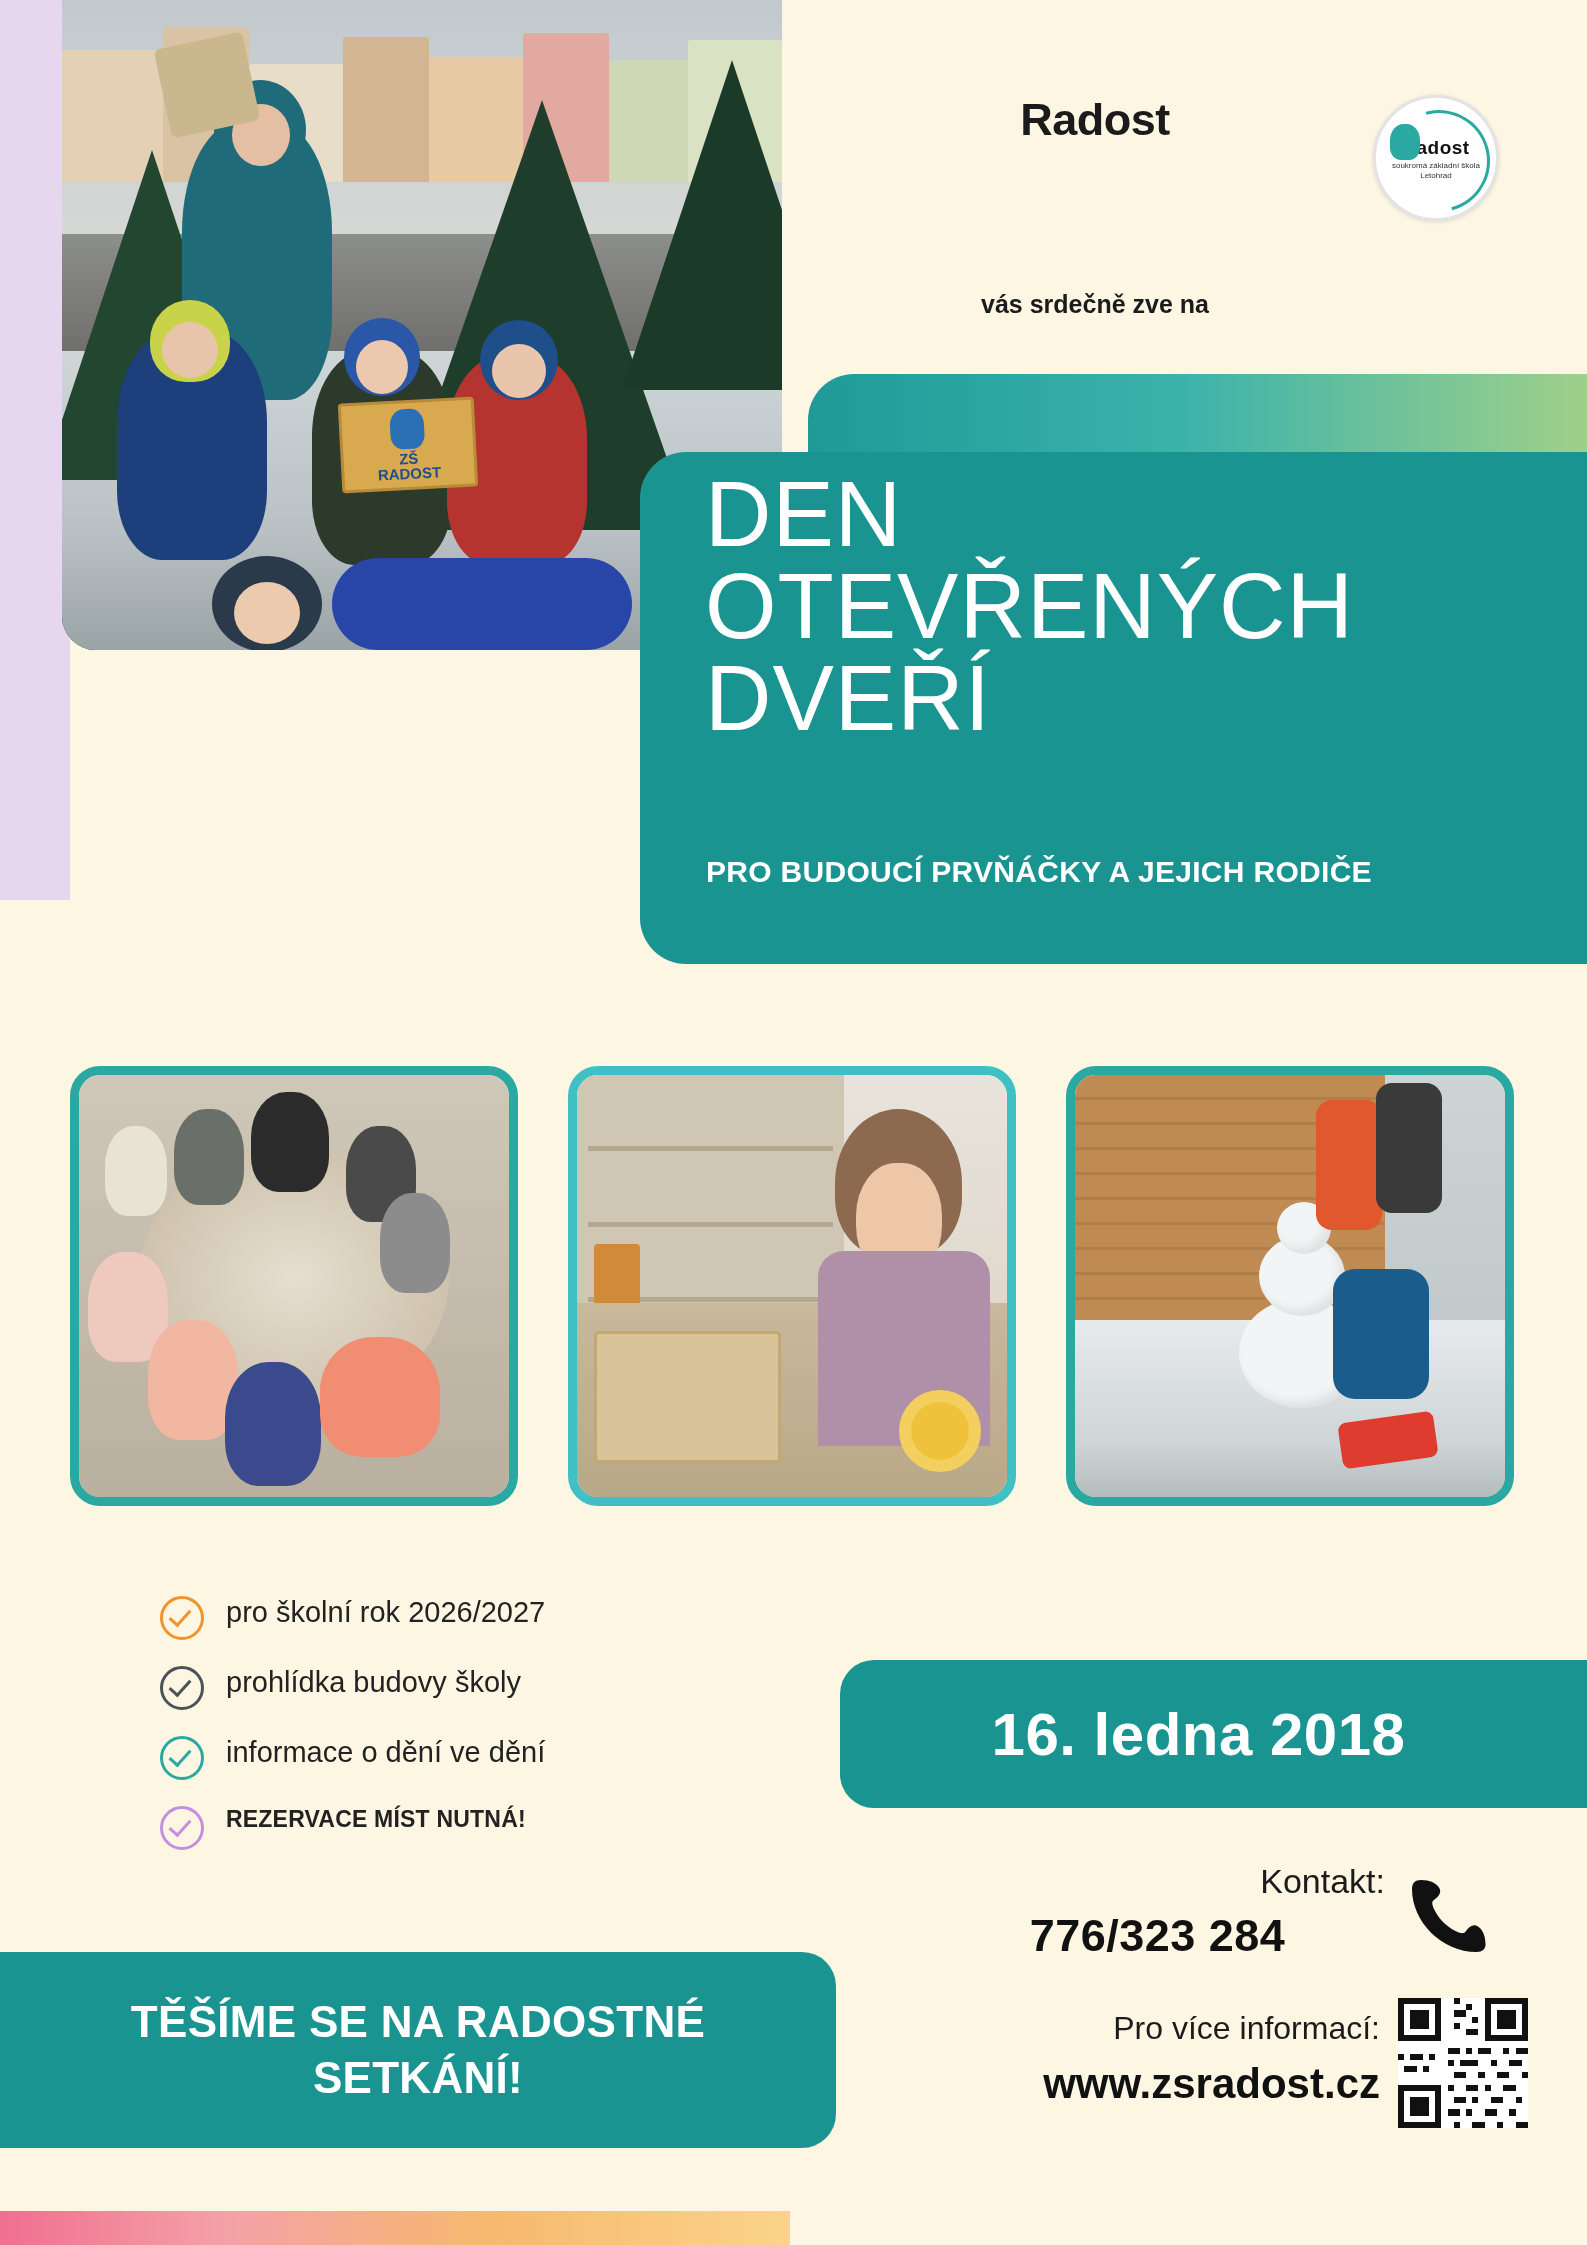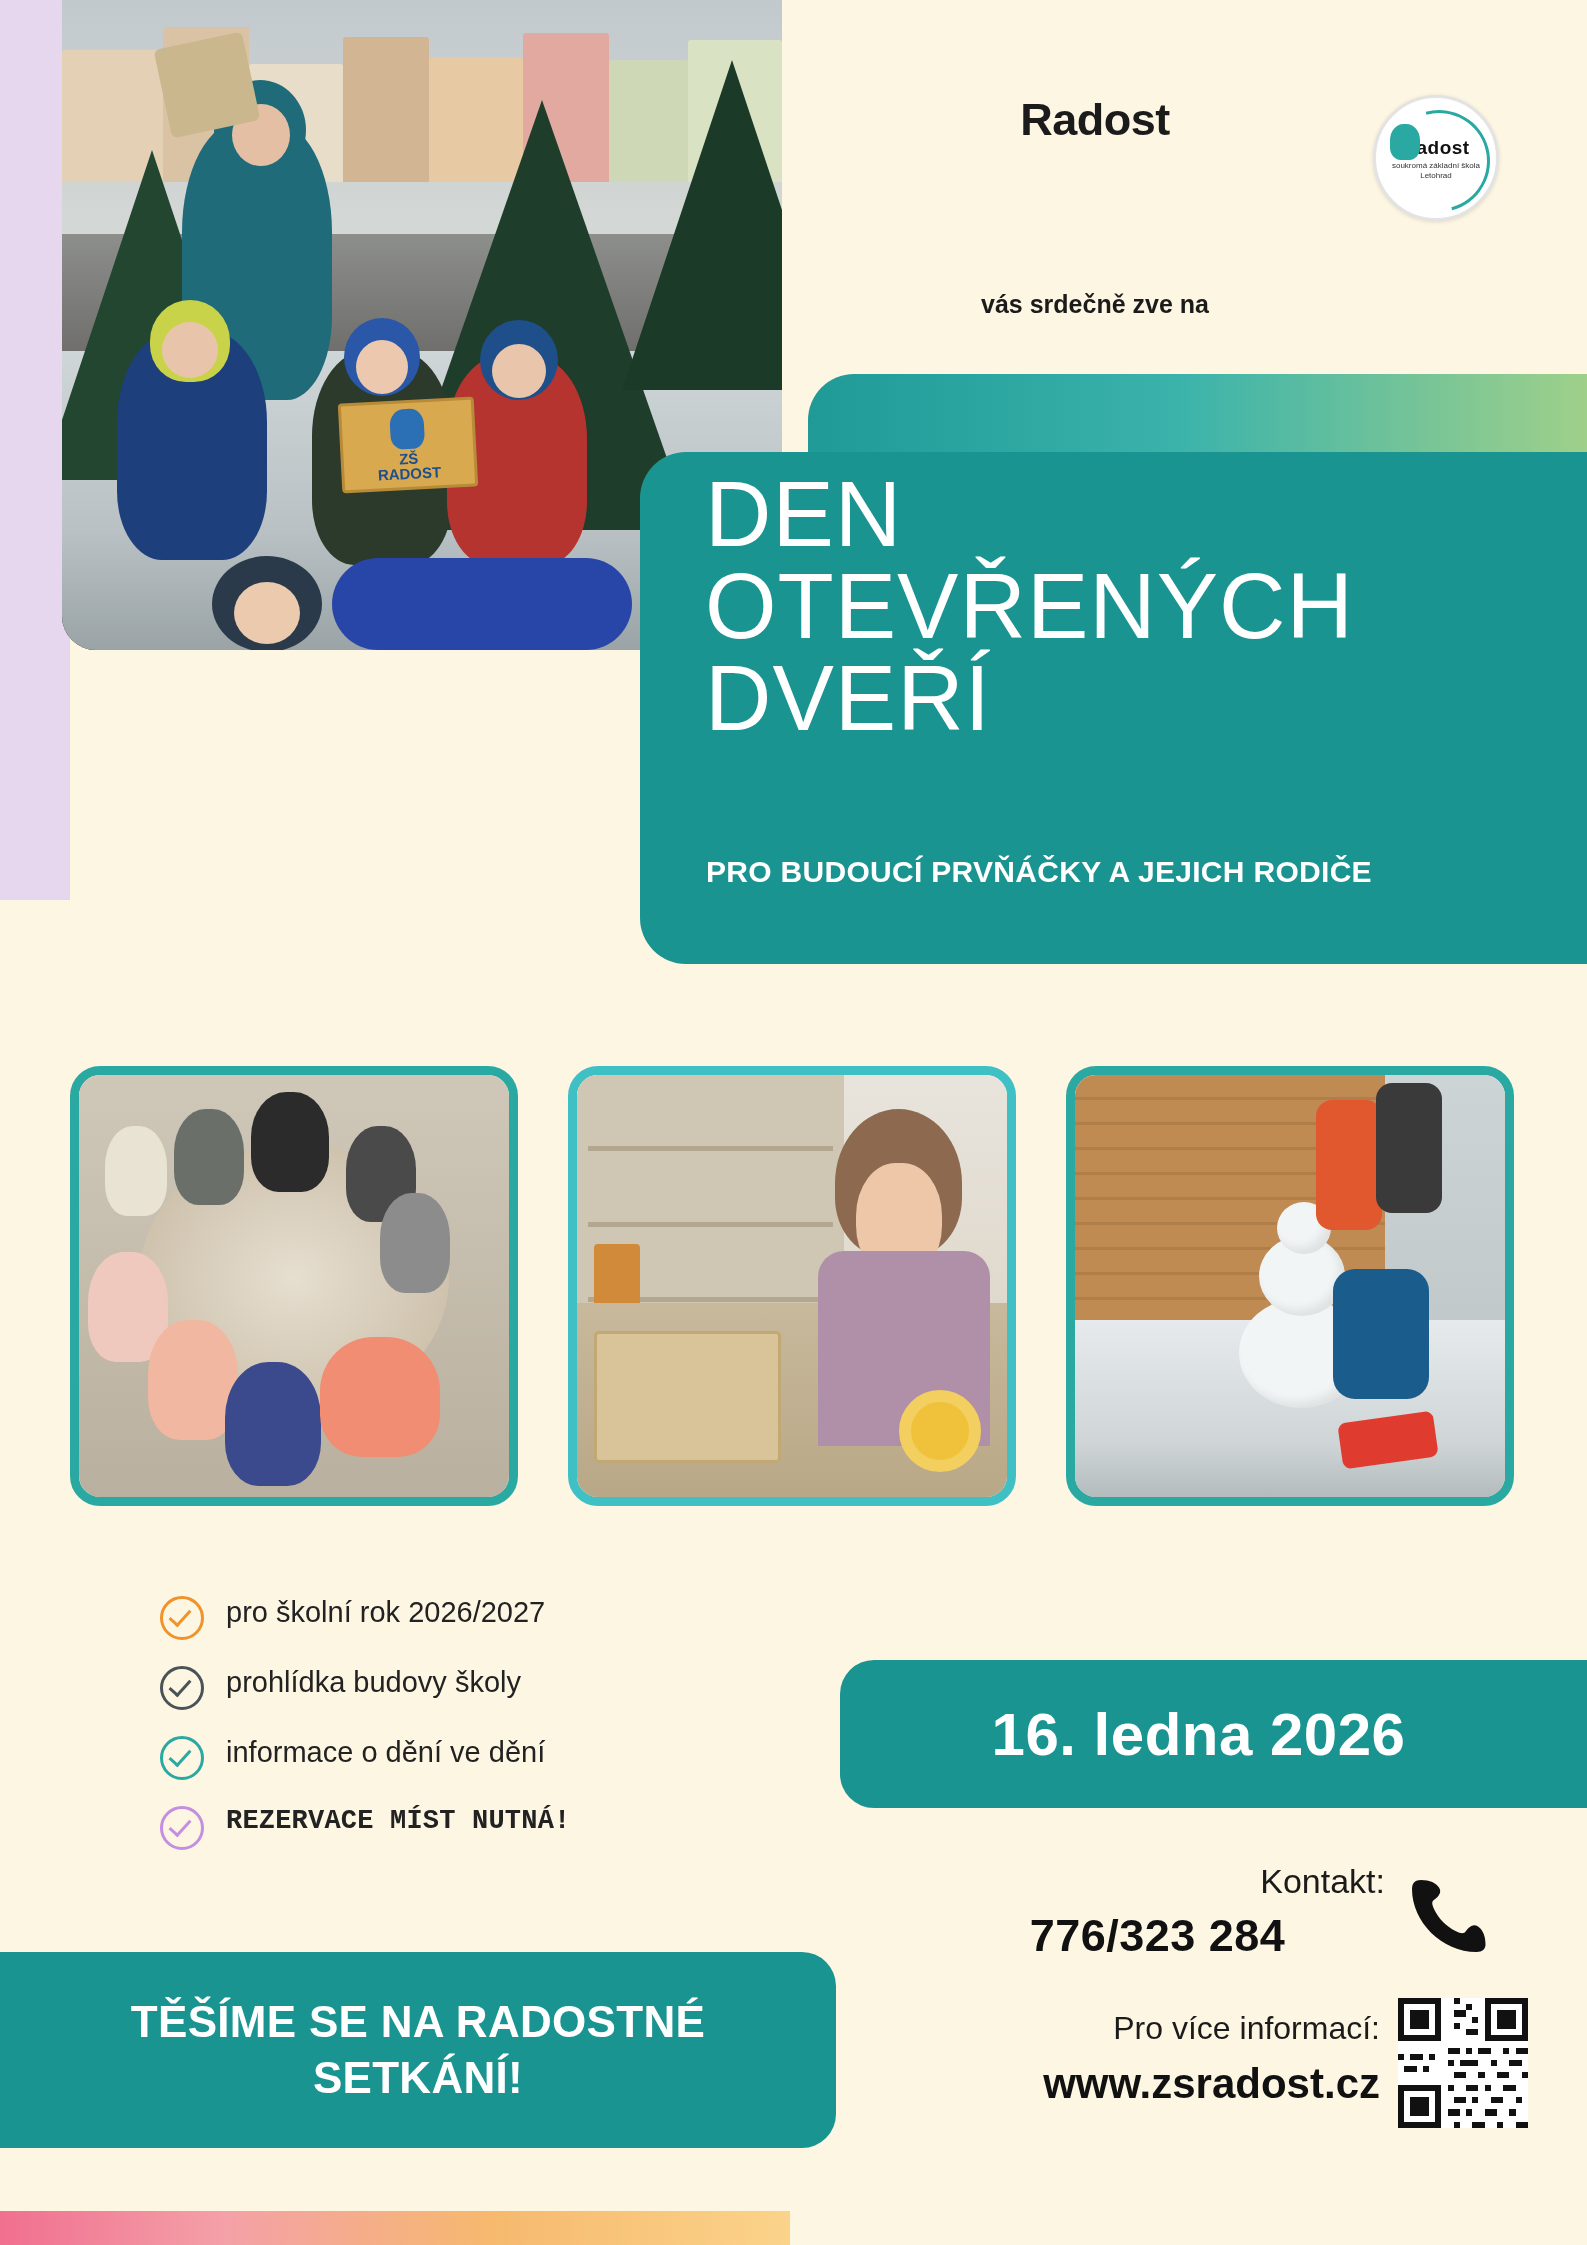--- a/index.html
+++ b/index.html
@@ -267,21 +267,21 @@
   .check-circle.c2 { border-color: #4a5358; }
   .check-circle.c2::after { border-color: #4a5358; }
   .check-circle.c3 { border-color: #2aa9a2; }
   .check-circle.c3::after { border-color: #2aa9a2; }
   .check-circle.c4 { border-color: #c48fe0; }
   .check-circle.c4::after { border-color: #c48fe0; }
   .bullet-text {
     font-size: 29px;
     color: #222;
   }
-  .bullet-text.bold { font-weight: bold; font-size: 27px; letter-spacing: .2px; font-family: Liberation Mono, monospace; }
+  .bullet-text.bold { font-weight: bold; font-size: 23px; letter-spacing: .2px; }
 
   
   .date-pill {
     position: absolute;
     left: 840px; top: 1660px;
     width: 747px; height: 148px;
     background: #1a9490;
     border-top-left-radius: 34px;
     border-bottom-left-radius: 34px;
     display: flex;
@@ -505,21 +505,21 @@
     <span class="check-circle c3"></span>
     <span class="bullet-text">informace o dění ve dění</span>
   </div>
   <div class="bullet">
     <span class="check-circle c4"></span>
     <span class="bullet-text bold">REZERVACE MÍST NUTNÁ!</span>
   </div>
 </div>
 
 <div class="date-pill">
-  <span>16. ledna 2026</span>
+  <span>16. ledna 2018</span>
 </div>
 
 <div class="contact-label">Kontakt:</div>
 <div class="contact-phone">776/323 284</div>
 <div class="phone-icon">
   <svg viewBox="0 0 64 64" width="96" height="96" aria-hidden="true">
     <path d="M14 8c6 0 10 2 12 5 2 3 0 6-3 8-2 1.3-2 3 0 7 3 6 8 11 14 14 4 2 5.7 2 7 0 2-3 5-5 8-3 3 2 5 6 5 12 0 3-2 5-6 5C28 56 8 36 8 14c0-4 2-6 6-6z" fill="#111"></path>
   </svg>
 </div>
 

